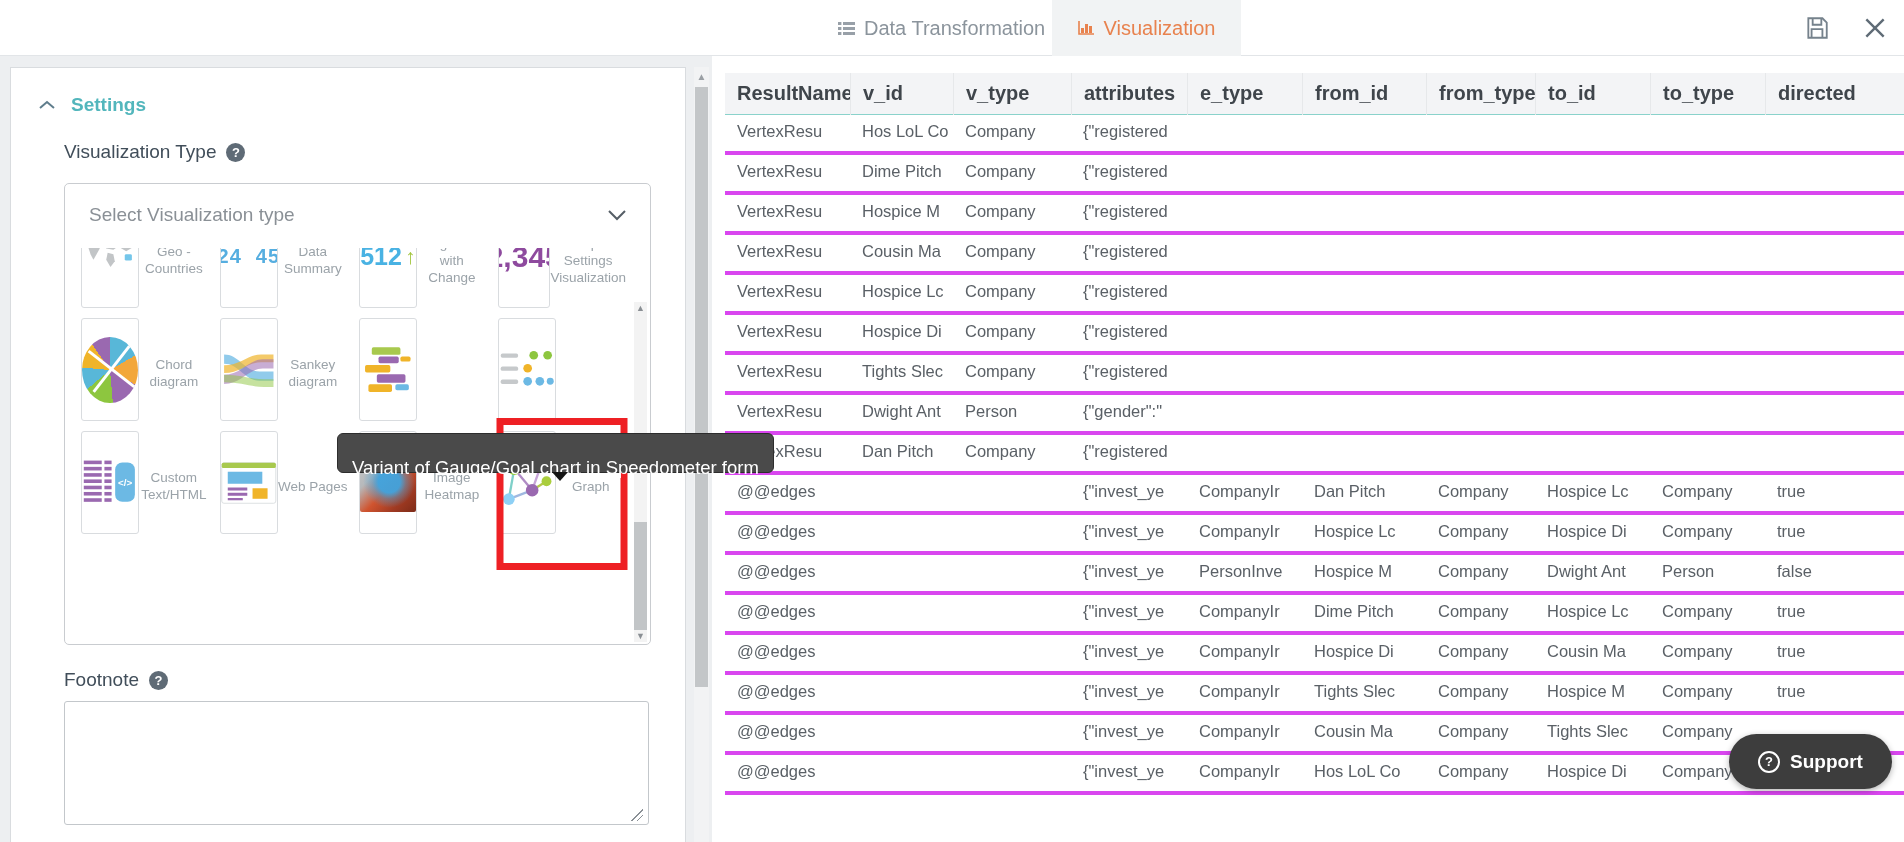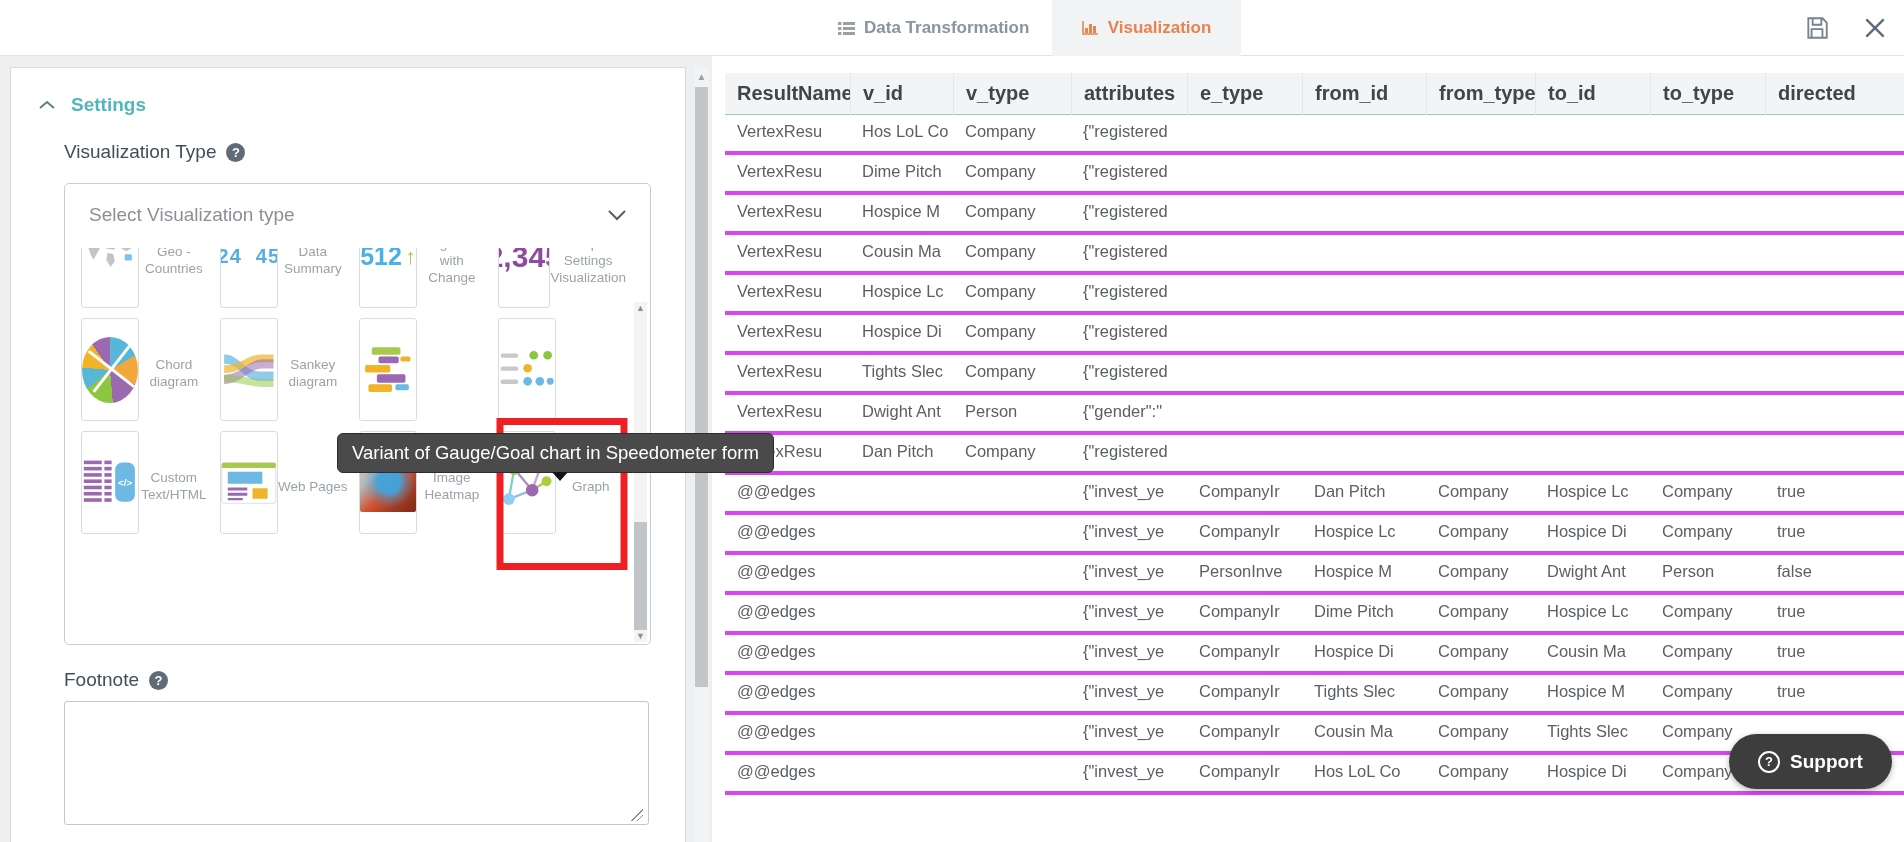--- a/index.html
+++ b/index.html
@@ -2,21 +2,21 @@
 <html><head>
 <meta charset="utf-8">
 <style>
   * { box-sizing: border-box; margin: 0; padding: 0; }
   html,body { width:1904px; height:842px; overflow:hidden; }
   body { font-family: "Liberation Sans", sans-serif; background:#edeff1; }
   .canvas { position:relative; width:1904px; height:842px; overflow:hidden; background:#edeff1; }
 
   
   .topbar { position:absolute; left:0; top:0; width:1904px; height:56px; background:#ffffff; border-bottom:1px solid #e2e5e8; z-index:30; }
-  .tab { position:absolute; top:0; height:56px; display:flex; align-items:center; gap:9px; font-size:17px; font-weight:bold; cursor:pointer; }
+  .tab { position:absolute; top:0; height:56px; display:flex; align-items:center; gap:9px; font-size:20px; font-weight:normal; cursor:pointer; }
   .tab-inactive { left:828px; color:#8b949c; padding:0 10px; }
   .tab-active { left:1052px; width:189px; justify-content:center; background:#f1f3f4; color:#e8824e; }
   .top-icons { position:absolute; top:0; right:0; height:56px; display:flex; align-items:center; gap:28px; padding-right:14px; }
   .icon-btn { width:30px; height:30px; display:flex; align-items:center; justify-content:center; cursor:pointer; }
 
   
   .card { position:absolute; left:10px; top:67px; width:676px; height:790px; background:#fff; border:1px solid #d9dcdf; z-index:5; }
   .settings-head { position:absolute; left:28px; top:26px; display:flex; align-items:center; gap:16px; color:#52b6bc; font-size:19px; font-weight:bold; cursor:pointer; }
   .field-label { position:absolute; left:53px; display:flex; align-items:center; gap:10px; color:#414e5a; font-size:19px; }
   .viz-label { top:73px; }
@@ -73,21 +73,21 @@
   .dtable { position:absolute; left:13px; top:17px; width:1179px; }
   .thead { display:flex; height:42px; background:#f3f4f6; border-bottom:1px solid #8ad2cb; align-items:center; }
   .hcell { font-size:20px; font-weight:bold; color:#3f454b; padding-left:12px; white-space:nowrap; overflow:hidden; border-left:1px solid #e6e8ea; height:42px; display:flex; align-items:center; }
   .hcell:first-child { border-left:none; }
   .trow { display:flex; height:40px; border-bottom:4px solid #d946ef; background:#fff; align-items:flex-end; }
   .tcell { font-size:16.5px; color:#5a6066; padding-left:12px; white-space:nowrap; overflow:hidden; height:40px; display:flex; align-items:center; }
   .c0{width:125px;} .c1{width:103px;} .c2{width:118px;} .c3{width:116px;} .c4{width:115px;}
   .c5{width:124px;} .c6{width:109px;} .c7{width:115px;} .c8{width:115px;} .c9{width:129px;}
 
   
-  .tooltip { position:absolute; left:337px; top:433px; height:40px; line-height:38px; padding:0 14px; background:#4a4a4a; border:1px solid #2d2d2d; border-radius:6px; color:#fff; font-size:18.5px; white-space:nowrap; z-index:40; }
+  .tooltip { position:absolute; left:337px; top:433px; height:40px; line-height:38px; padding:15px 14px; background:#4a4a4a; border:1px solid #2d2d2d; border-radius:6px; color:#fff; font-size:18.5px; white-space:nowrap; z-index:40; }
   .tooltip-arrow { position:absolute; left:552px; top:472px; width:0; height:0; border-left:8px solid transparent; border-right:8px solid transparent; border-top:9px solid #141414; z-index:41; }
 
   
   .support-btn { position:absolute; left:1729px; top:734px; width:163px; height:55px; border-radius:28px; background:#3d3d3d; color:#fff; display:flex; align-items:center; justify-content:center; gap:10px; font-size:19px; font-weight:bold; cursor:pointer; z-index:50; box-shadow:0 2px 6px rgba(0,0,0,.3); }
   .support-q { width:22px; height:22px; border:2px solid #fff; border-radius:50%; display:flex; align-items:center; justify-content:center; font-size:13px; font-weight:bold; }
 
   svg { display:block; }
 </style>
 </head>
 <body>

